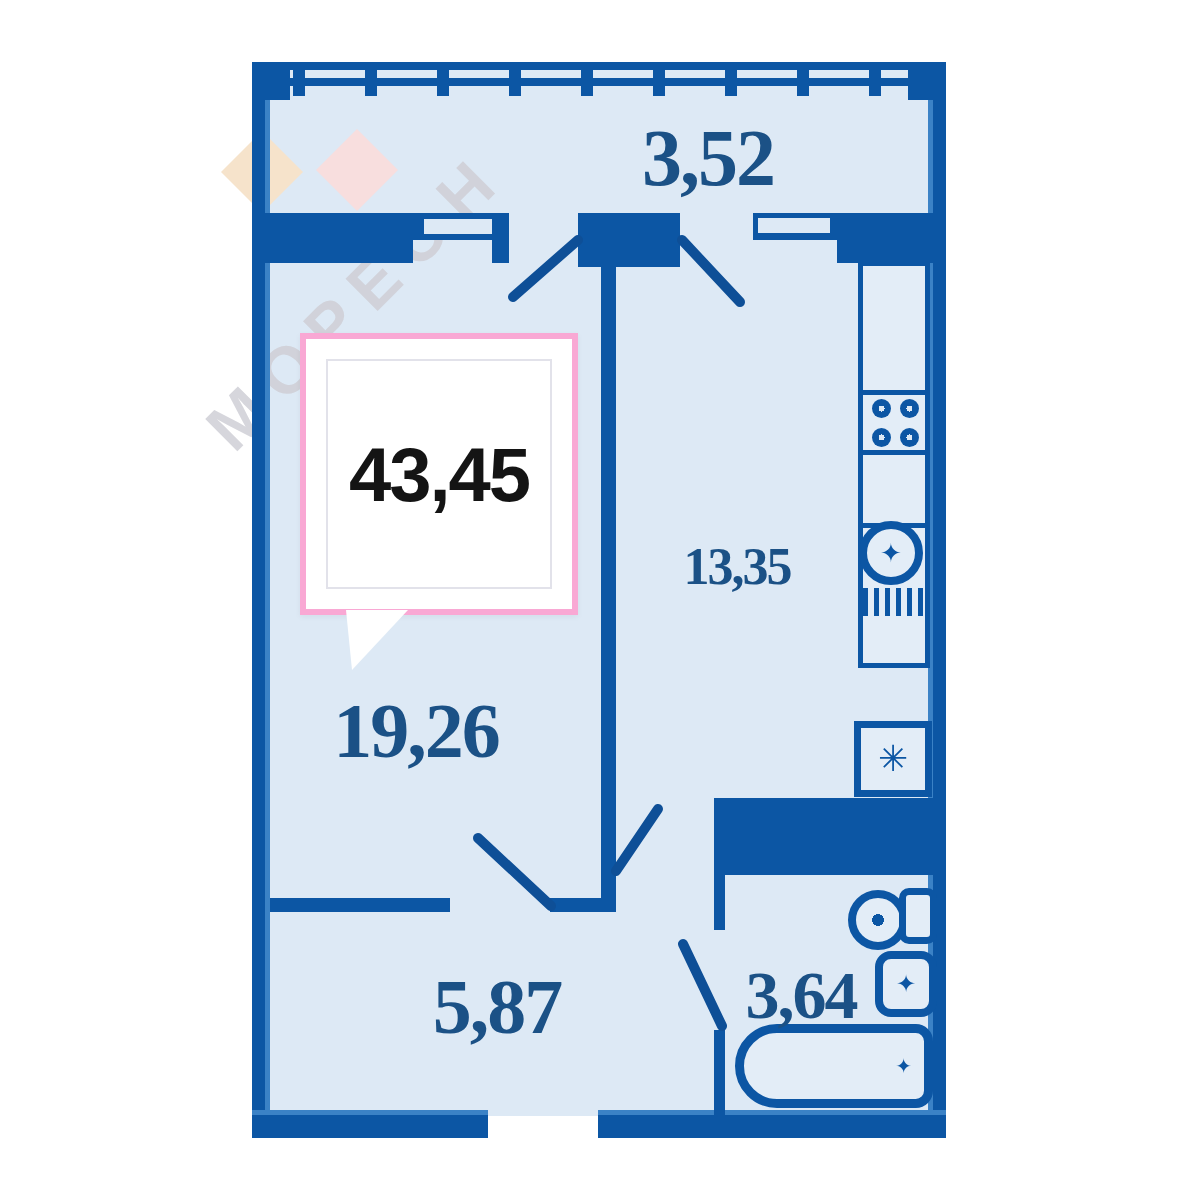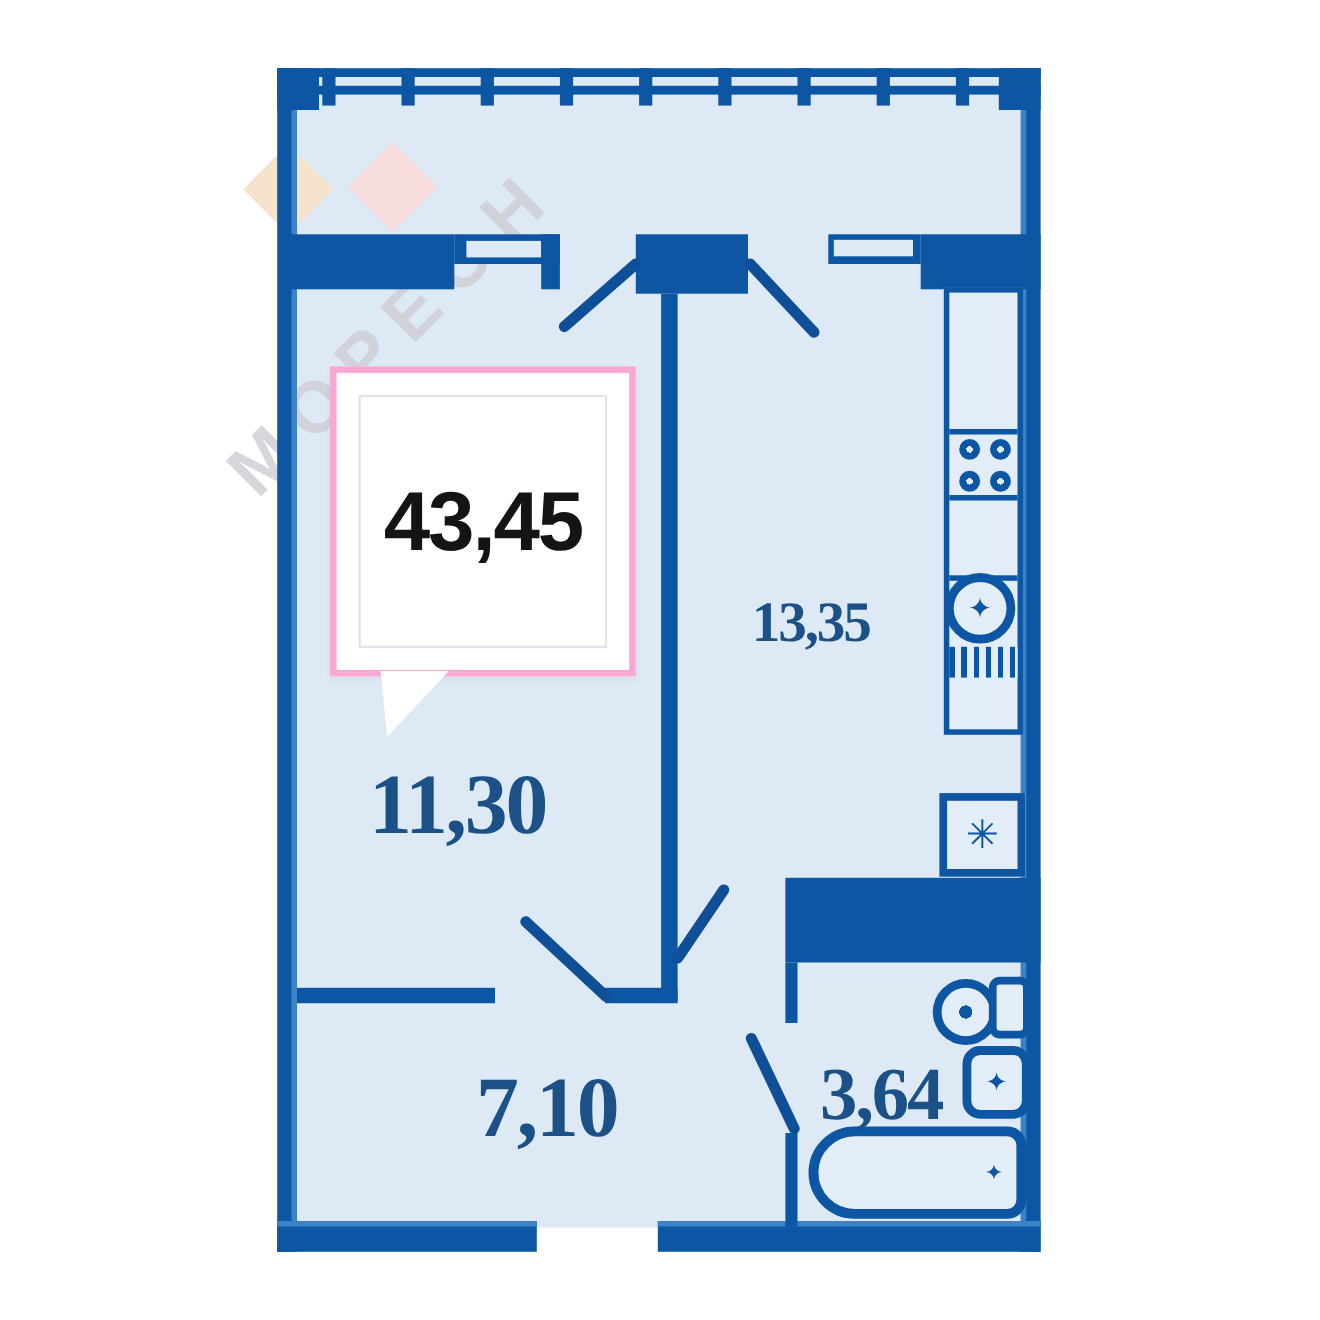--- a/index.html
+++ b/index.html
@@ -145,23 +145,24 @@
 
   <div class="fixture toilet-bowl"></div>
   <div class="fixture toilet-tank"></div>
   <div class="fixture washbasin">
     <span>✦</span>
   </div>
   <div class="fixture bathtub">
     <span class="tub-drain">✦</span>
   </div>
 
+  <div class="rlabel" style="left:708px; top:158px;  font-size:80px;">3,52</div>
   <div class="rlabel" style="left:737px; top:566px;  font-size:52px;">13,35</div>
-  <div class="rlabel" style="left:416px; top:731px;  font-size:78px;">11,30</div>
-  <div class="rlabel" style="left:497px; top:1007px; font-size:78px;">7,10</div>
+  <div class="rlabel" style="left:416px; top:731px;  font-size:78px;">19,26</div>
+  <div class="rlabel" style="left:497px; top:1007px; font-size:78px;">5,87</div>
   <div class="rlabel" style="left:801px; top:979px;  font-size:68px;margin-top:16px;">3,64</div>
 
   <div class="callout co-box">
     <div class="co-inner">
       <span class="co-text">43,45</span>
     </div>
   </div>
   <svg class="callout" width="120" height="80" viewBox="0 0 120 80" style="left:330px; top:610px;">
     <polygon points="16,0 78,0 22,60" fill="#ffffff"></polygon>
   </svg>

